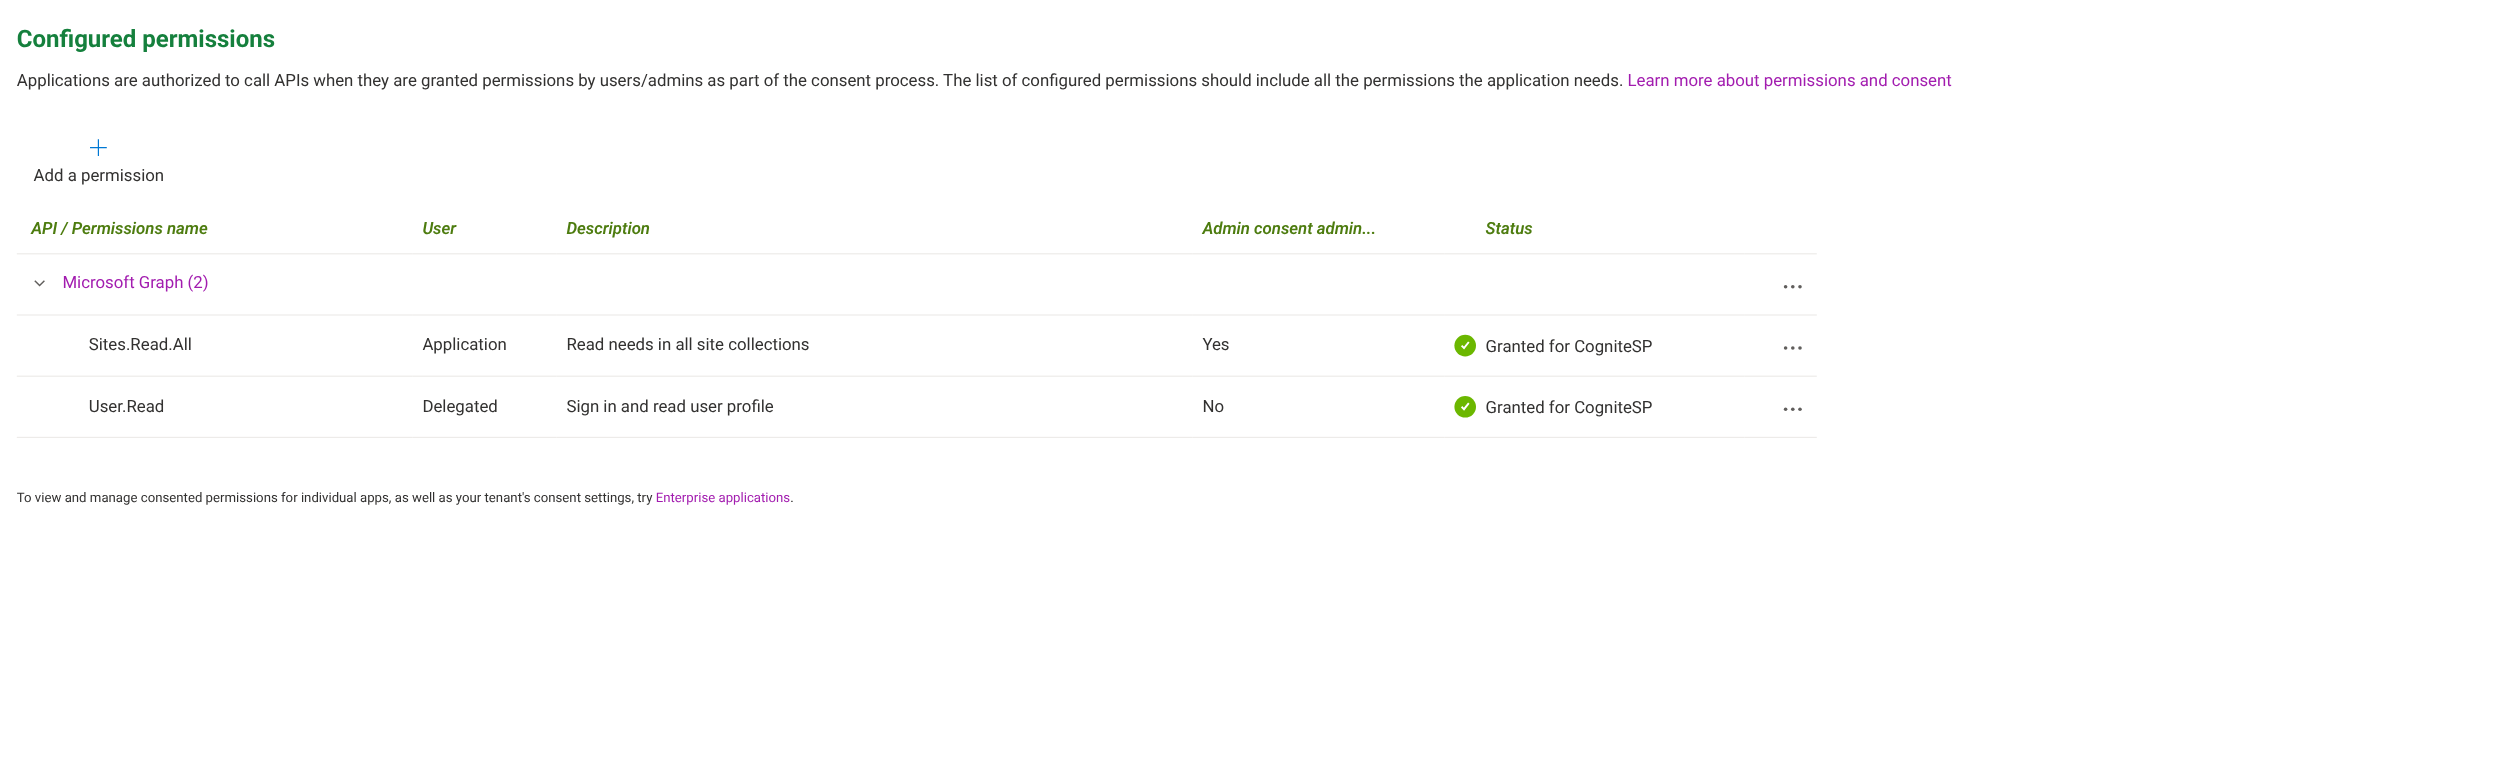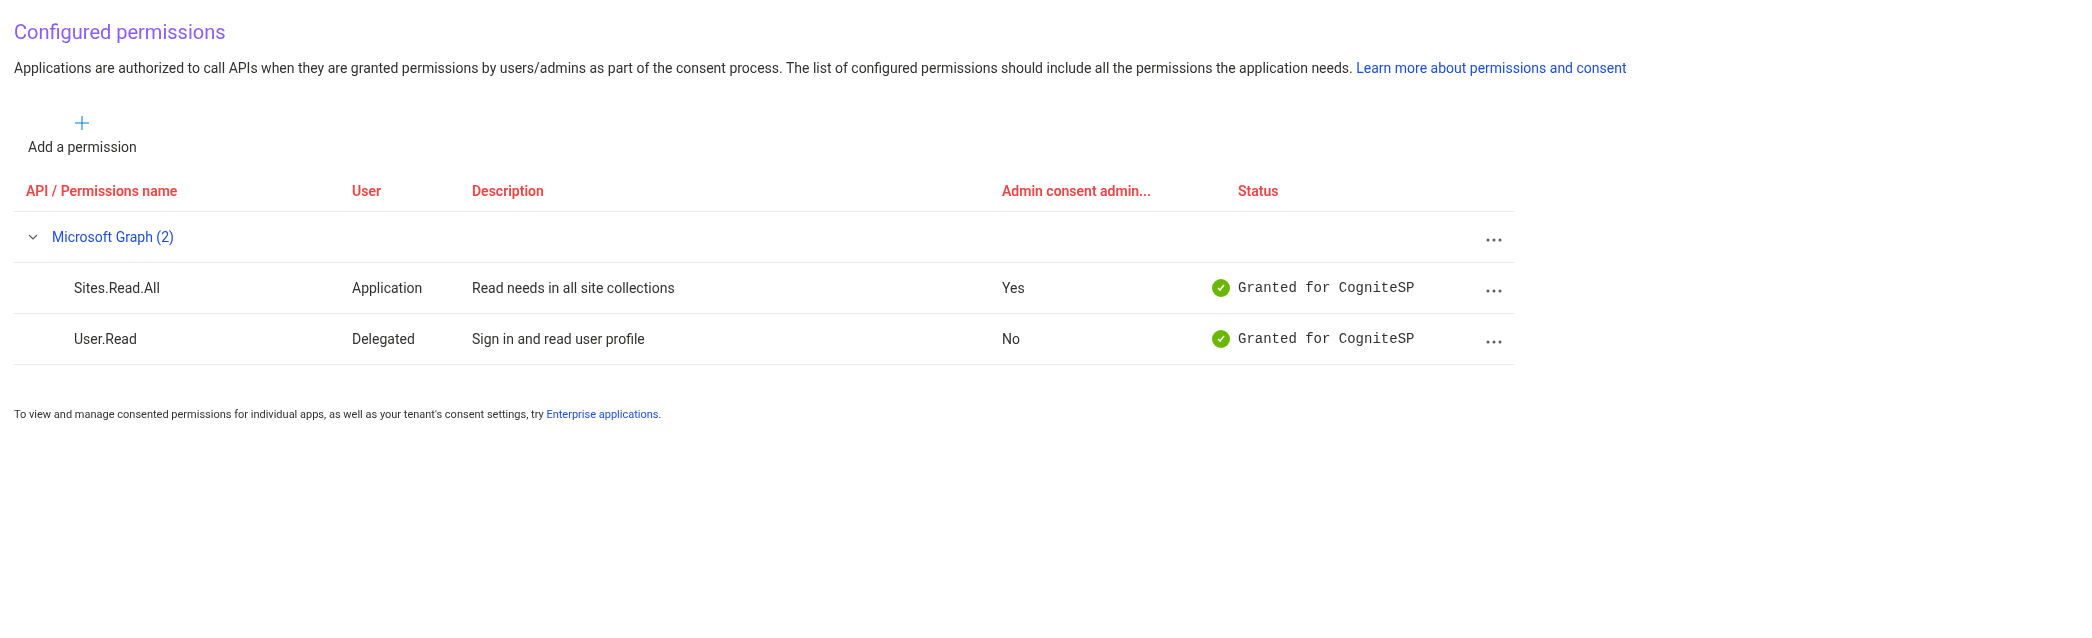--- a/index.html
+++ b/index.html
@@ -10,33 +10,33 @@
     body {
       font-family: "Segoe UI", -apple-system, BlinkMacSystemFont, Roboto, "Helvetica Neue", sans-serif;
       font-size: 14px;
       color: #323130;
       background: #ffffff;
       padding: 20px 14px;
       width: 2092px;
     }
     .section-title {
       font-size: 20px;
-      font-weight: 400;
-      color: #8b5cf6;
+      font-weight: 700;
+      color: #15803d;
       margin-bottom: 14px;
     }
     .description {
       font-size: 14px;
       color: #323130;
       line-height: 1.5;
       margin-bottom: 28px;
       max-width: 1700px;
     }
     .link {
-      color: #1d4ed8;
+      color: #a21caf;
       text-decoration: none;
       cursor: pointer;
     }
     .toolbar {
       display: flex;
       gap: 20px;
       padding: 4px 8px 14px 8px;
     }
     .toolbar-button {
       display: inline-flex;
@@ -62,21 +62,22 @@
     .table {
       width: 1500px;
       border-collapse: collapse;
     }
     .table th {
       text-align: left;
       font-weight: 600;
       font-size: 14px;
       padding: 10px 8px 12px 8px;
       border-bottom: 1px solid #edebe9;
-      color: #ef4444;
+      color: #4d7c0f;
+      font-style: italic;
     }
     .table td {
       padding: 12px 8px;
       border-bottom: 1px solid #edebe9;
       font-size: 14px;
       color: #323130;
       vertical-align: middle;
     }
     .col-name { width: 330px; padding-left: 12px !important; }
     .col-type { width: 120px; }
@@ -102,23 +103,22 @@
       justify-content: center;
       color: #605e5c;
     }
     .perm-name {
       padding-left: 60px !important;
       color: #0078d4;
       cursor: pointer;
     }
     .status-cell {
       display: flex;
-      align-items: center;
+      align-items: flex-end;
       gap: 8px;
-      font-family: Liberation Mono, monospace;
     }
     .check-circle {
       width: 18px;
       height: 18px;
       border-radius: 50%;
       background: #6bb700;
       display: inline-flex;
       align-items: center;
       justify-content: center;
       flex-shrink: 0;

